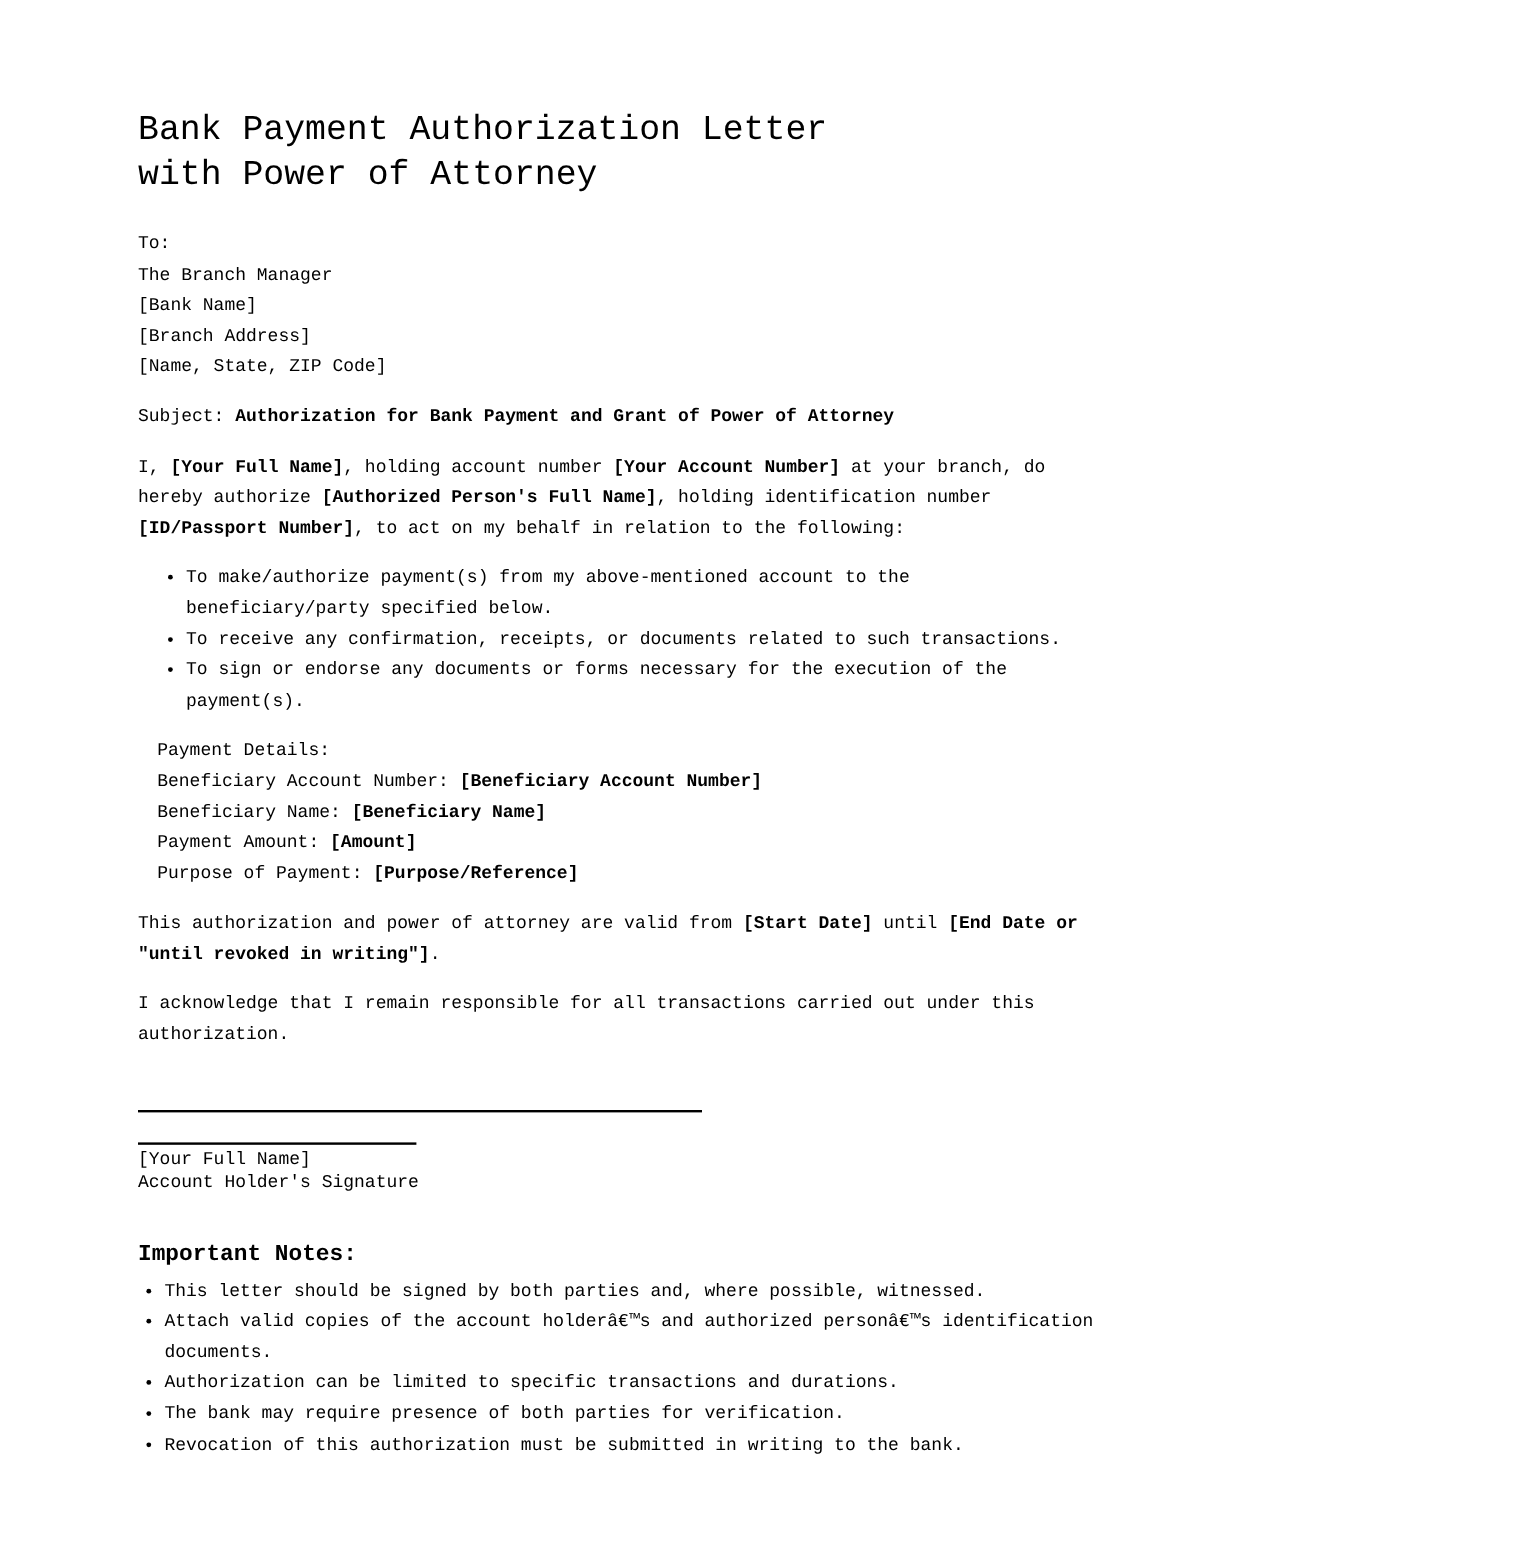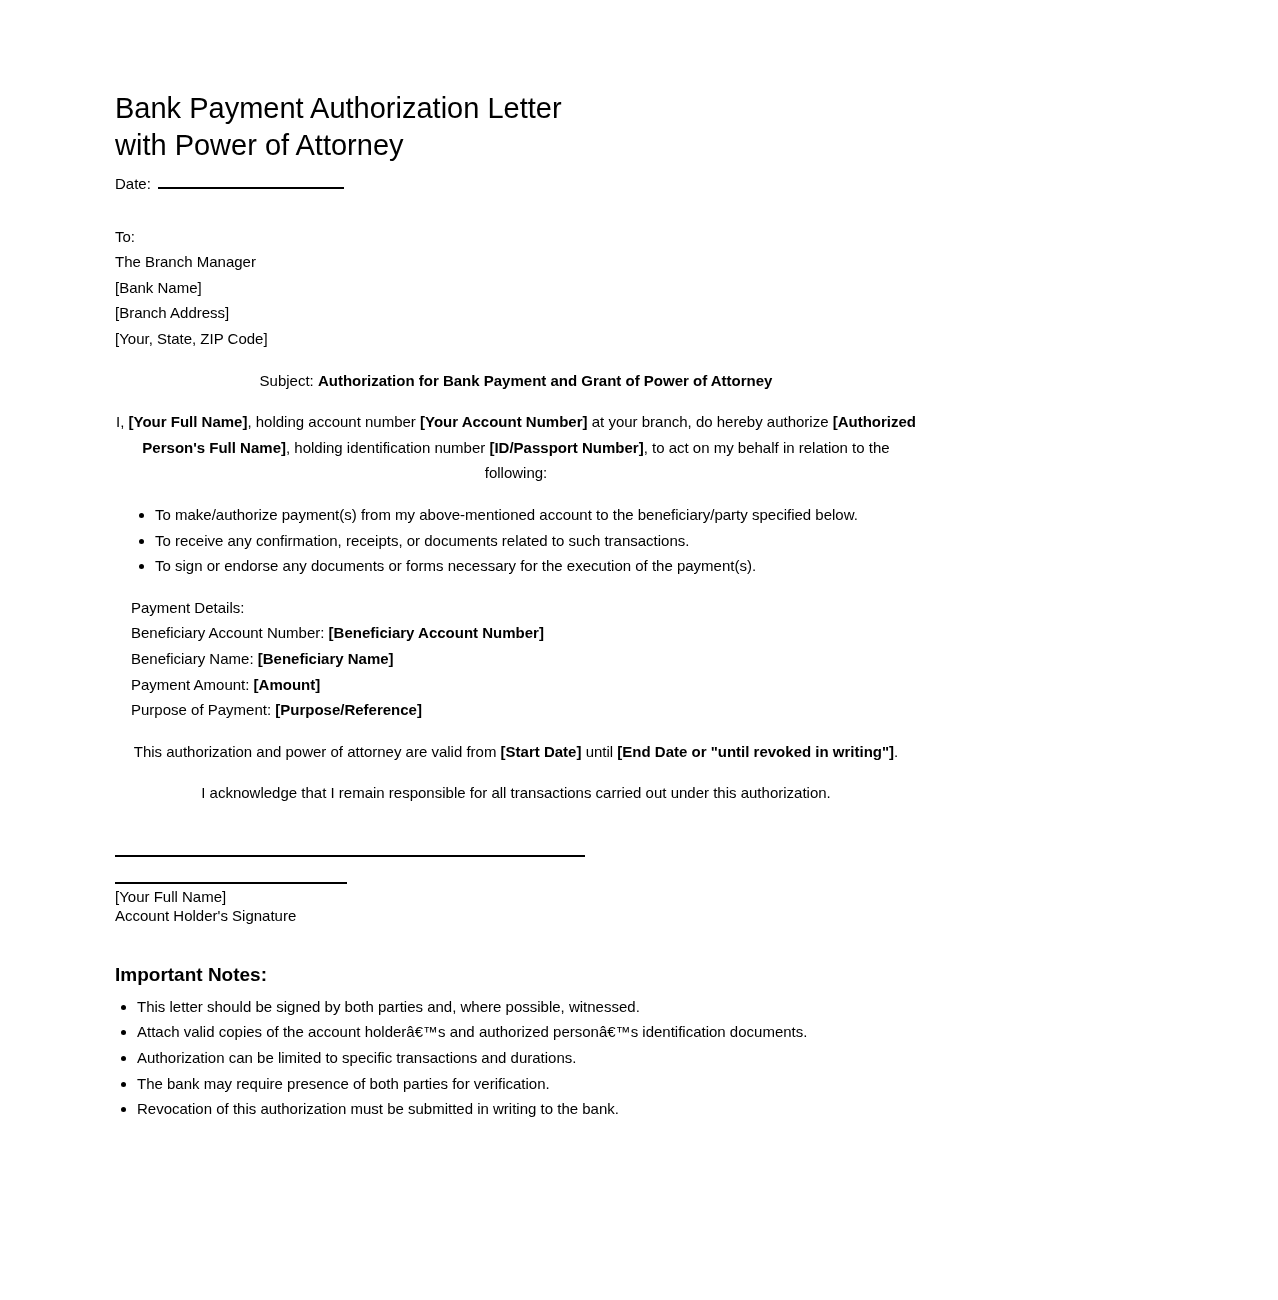--- a/index.html
+++ b/index.html
@@ -1,30 +1,30 @@
 <!DOCTYPE html>
 <html><head>
 <meta charset="utf-8">
 <style>
   html,body { margin:0; padding:0; background:#ffffff; }
   .page {
     width:1032px; height:1300px; box-sizing:border-box;
     padding:90px 115px 0 115px;
-    font-family:Liberation Sans, sans-serif;
+    font-family:Liberation Mono, monospace;
     font-size:15px; line-height:25.6px; color:#000;
     overflow:hidden;
   }
   h1 { font-size:29px; font-weight:400; line-height:37px; margin:0 0 6px 0; }
   h1 .tl { display:block; }
   .b { font-weight:700; }
   .date-row { line-height:25.6px; }
   .fill-line { display:inline-block; border-bottom:2px solid #000; height:17px; vertical-align:baseline; }
   .date-fill { width:186px; margin-left:3px; }
   .recipient { margin-top:27px; }
-  .para { margin:16px 0;text-align:center; }
+  .para { margin:16px 0; }
   ul.auth { margin:16px 0; padding-left:40px; }
   ul.auth li, ul.notes li { line-height:25.6px; }
   .pay { margin:16px 16px; }
   .sig-row { display:flex; gap:107px; margin-top:49px; }
   .sig-col { width:470px; }
   .line-long { border-bottom:2px solid #000; margin-bottom:25px; }
   .line-short { width:232px; border-bottom:2px solid #000; margin-bottom:3px; }
   .sig-name, .sig-role, .witness-name { line-height:19px; }
   .witness { margin-top:29px; }
   .witness-line { width:238px; border-bottom:2px solid #000; margin-top:8px; margin-bottom:3px; }
@@ -34,31 +34,27 @@
 </head>
 <body>
 
 <div class="page">
 
   <h1>
     <span class="tl">Bank Payment Authorization Letter</span>
     <span class="tl">with Power of Attorney</span>
   </h1>
 
-  <div class="date-row">
-    <span>Date:</span>
-    <span class="fill-line date-fill"></span>
-  </div>
 
   <div class="recipient">
     <div>To:</div>
     <div>The Branch Manager</div>
     <div>[Bank Name]</div>
     <div>[Branch Address]</div>
-    <div>[Your, State, ZIP Code]</div>
+    <div>[Name, State, ZIP Code]</div>
   </div>
 
   <div class="para">
     <span>Subject: </span>
     <span class="b">Authorization for Bank Payment and Grant of Power of Attorney</span>
   </div>
 
   <p class="para">
     <span>I, </span><span class="b">[Your Full Name]</span><span>, holding account number </span><span class="b">[Your Account Number]</span><span> at your branch, do hereby authorize </span><span class="b">[Authorized Person's Full Name]</span><span>, holding identification number </span><span class="b">[ID/Passport Number]</span><span>, to act on my behalf in relation to the following:</span>
   </p>

